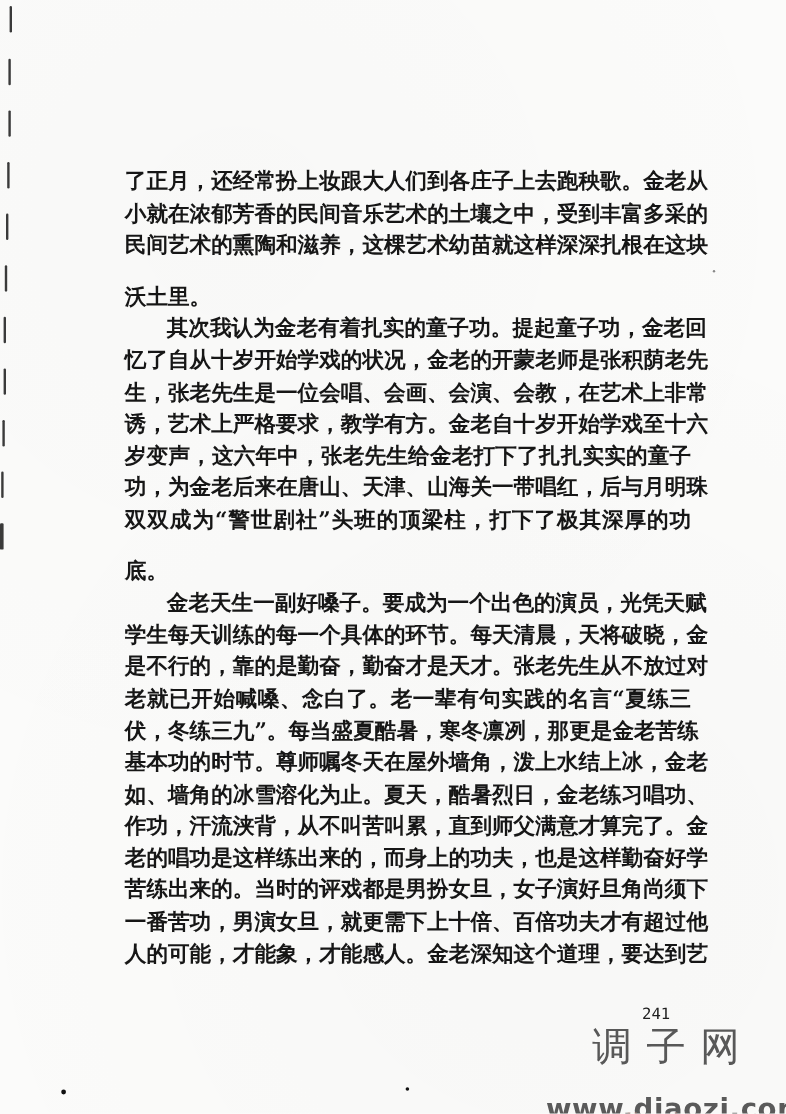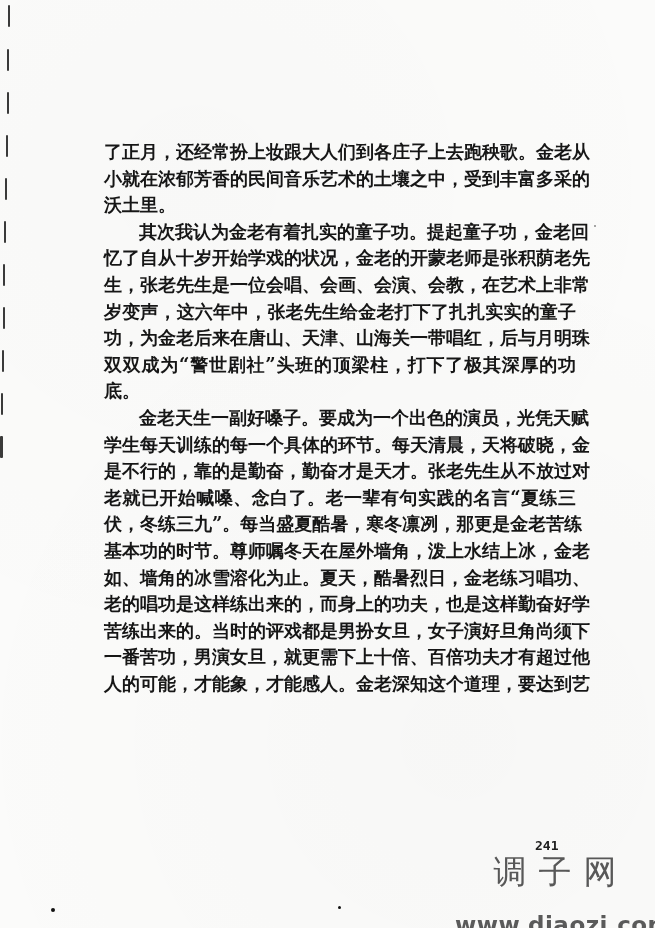--- a/index.html
+++ b/index.html
@@ -50,31 +50,32 @@
       font-size: 18px;
       white-space: nowrap;
       text-align: justify;
       text-align-last: justify;
       letter-spacing: 0px;
       font-weight: bold;
       color: #161616;
     }
     .line.last {
       text-align-last: left;
+      margin-top: 16px;
     }
     .line.indent {
       padding-left: 35px;
     }
     .page-number {
       position: absolute;
       left: 535px;
       top: 838px;
       font-family: "DejaVu Sans Mono", "Liberation Mono", monospace;
       font-size: 13px;
-      font-weight: bold;
+      font-weight: normal;
       color: #202020;
     }
     .watermark {
       position: absolute;
       left: 455px;
       top: 852px;
       width: 200px;
       text-align: center;
       color: #5c5c5c;
     }
@@ -129,41 +130,44 @@
     <div class="binding-mark" style="left:2px; top:350px;"></div>
     <div class="binding-mark" style="left:1px; top:393px;"></div>
     <div class="binding-mark" style="left:0px; top:436px; width:3px;"></div>
   </div>
 
   <div class="text-block">
 
     <div>
       <div class="line">了正月，还经常扮上妆跟大人们到各庄子上去跑秧歌。金老从</div>
       <div class="line">小就在浓郁芳香的民间音乐艺术的土壤之中，受到丰富多采的</div>
+      <div class="line">民间艺术的熏陶和滋养，这棵艺术幼苗就这样深深扎根在这块</div>
       <div class="line last">沃土里。</div>
     </div>
 
     <div>
       <div class="line indent">其次我认为金老有着扎实的童子功。提起童子功，金老回</div>
       <div class="line">忆了自从十岁开始学戏的状况，金老的开蒙老师是张积荫老先</div>
       <div class="line">生，张老先生是一位会唱、会画、会演、会教，在艺术上非常</div>
+      <div class="line">诱，艺术上严格要求，教学有方。金老自十岁开始学戏至十六</div>
       <div class="line">岁变声，这六年中，张老先生给金老打下了扎扎实实的童子</div>
       <div class="line">功，为金老后来在唐山、天津、山海关一带唱红，后与月明珠</div>
       <div class="line">双双成为“警世剧社”头班的顶梁柱，打下了极其深厚的功</div>
       <div class="line last">底。</div>
     </div>
 
     <div>
       <div class="line indent">金老天生一副好嗓子。要成为一个出色的演员，光凭天赋</div>
       <div class="line">学生每天训练的每一个具体的环节。每天清晨，天将破晓，金</div>
       <div class="line">是不行的，靠的是勤奋，勤奋才是天才。张老先生从不放过对</div>
       <div class="line">老就已开始喊嗓、念白了。老一辈有句实践的名言“夏练三</div>
       <div class="line">伏，冬练三九”。每当盛夏酷暑，寒冬凛冽，那更是金老苦练</div>
       <div class="line">基本功的时节。尊师嘱冬天在屋外墙角，泼上水结上冰，金老</div>
       <div class="line">如、墙角的冰雪溶化为止。夏天，酷暑烈日，金老练习唱功、</div>
+      <div class="line">作功，汗流浃背，从不叫苦叫累，直到师父满意才算完了。金</div>
       <div class="line">老的唱功是这样练出来的，而身上的功夫，也是这样勤奋好学</div>
       <div class="line">苦练出来的。当时的评戏都是男扮女旦，女子演好旦角尚须下</div>
       <div class="line">一番苦功，男演女旦，就更需下上十倍、百倍功夫才有超过他</div>
       <div class="line">人的可能，才能象，才能感人。金老深知这个道理，要达到艺</div>
     </div>
   </div>
 
   <div class="page-number">241</div>
 
   <div class="watermark">

